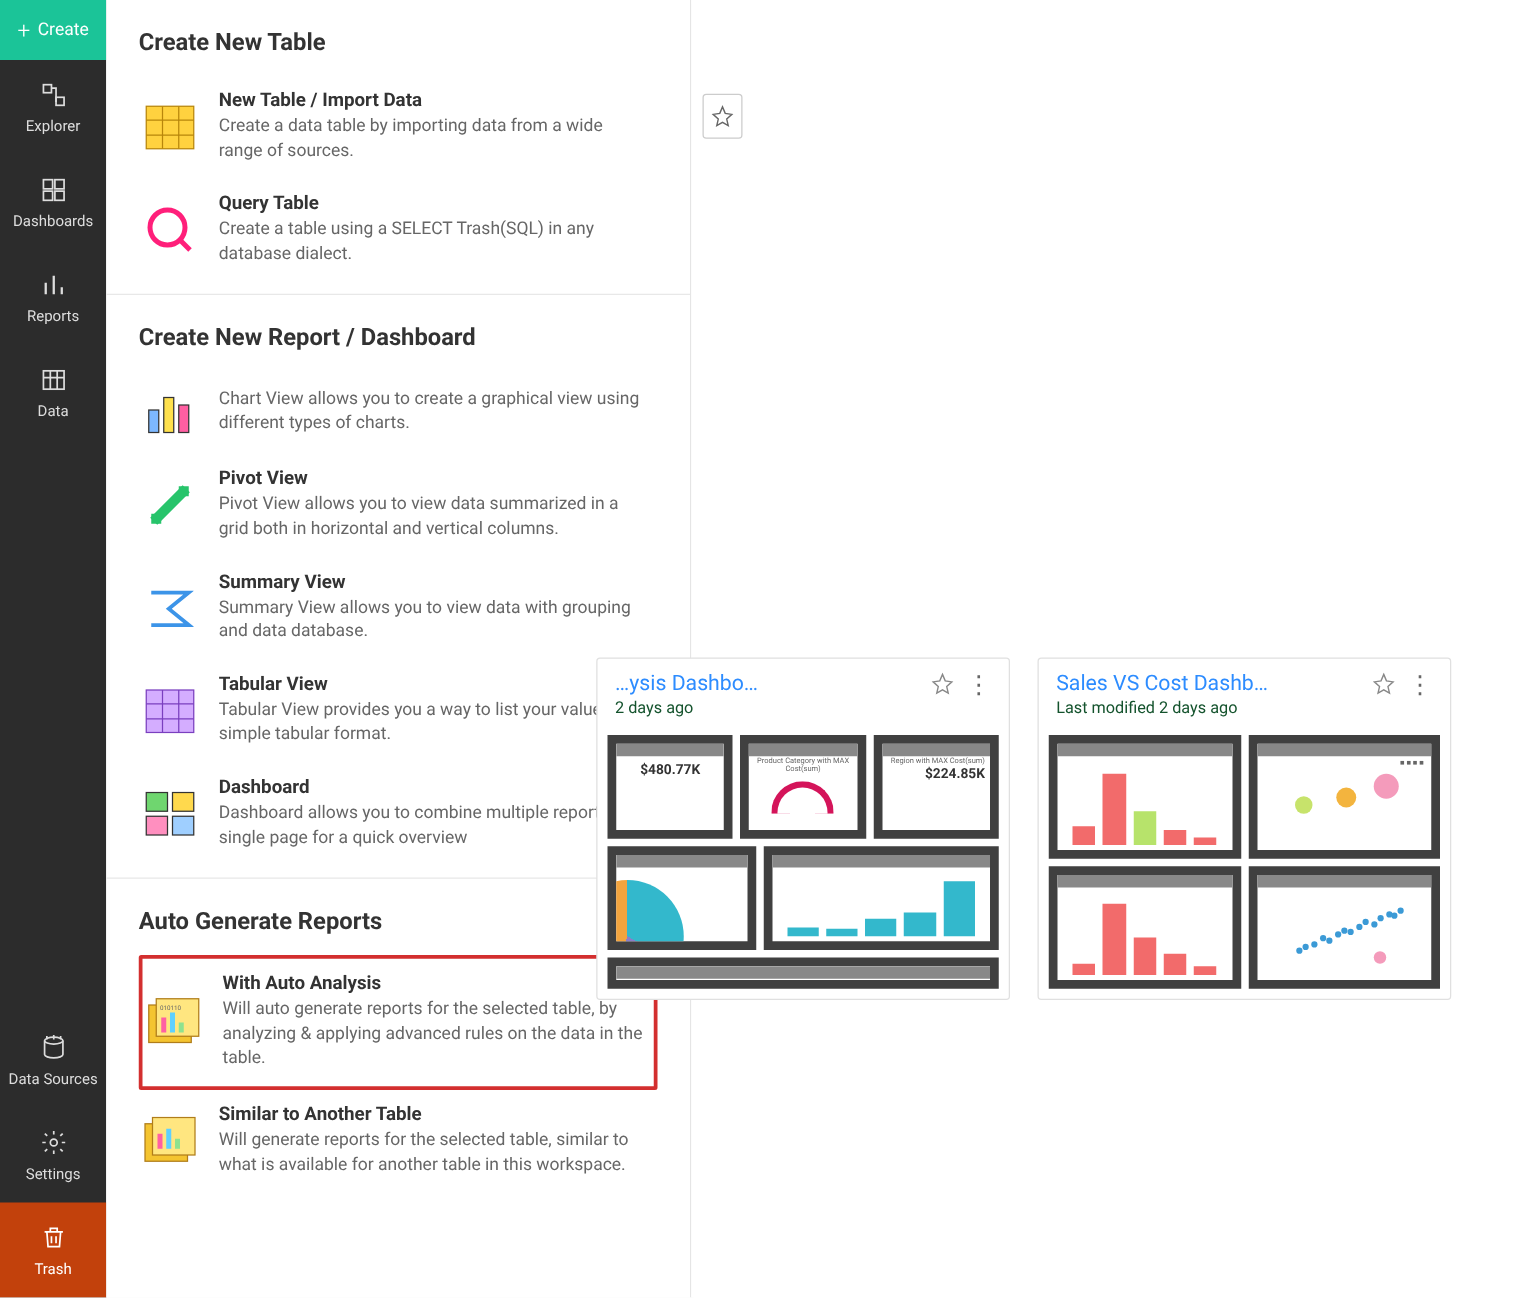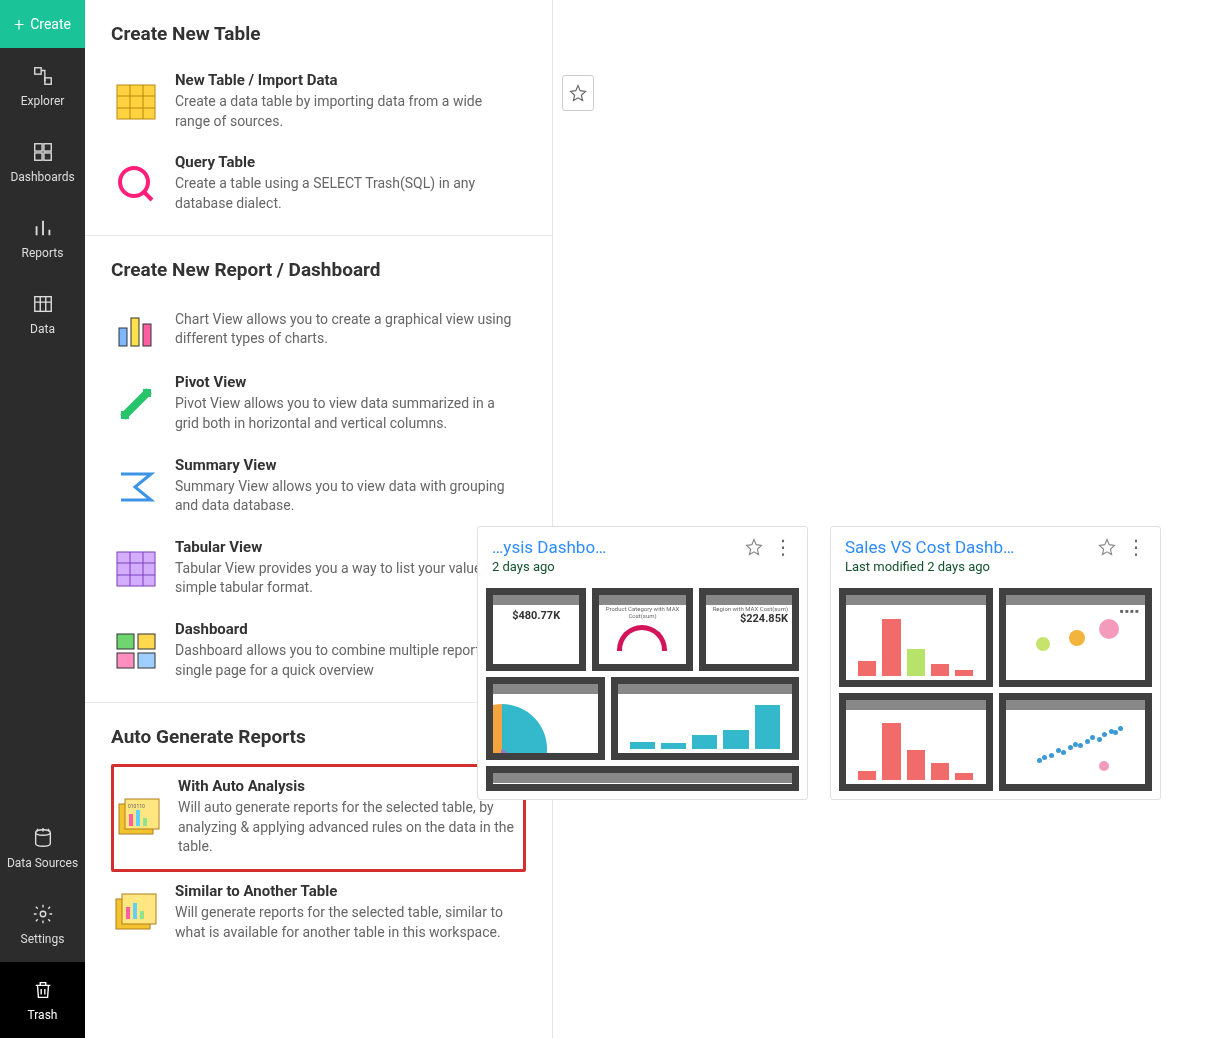--- a/index.html
+++ b/index.html
@@ -4,21 +4,21 @@
 <style>
 * { box-sizing: border-box; margin: 0; padding: 0; }
 body { font-family: -apple-system, BlinkMacSystemFont, "Segoe UI", Roboto, Helvetica, Arial, sans-serif; font-size: 14px; color: #333; background: #fff; width: 1226px; height: 1038px; overflow: hidden; position: relative; }
 
 
 .sidebar { position: absolute; left: 0; top: 0; width: 85px; height: 100%; background: #2c2c2c; color: #fff; display: flex; flex-direction: column; }
 .create-btn { background: #1bc498; color: #fff; height: 48px; display: flex; align-items: center; justify-content: center; font-size: 14px; cursor: pointer; gap: 6px; }
 .create-btn .plus { font-size: 18px; font-weight: 300; }
 .nav-items { display: flex; flex-direction: column; flex: 1; }
 .nav-item { display: flex; flex-direction: column; align-items: center; justify-content: center; padding: 16px 4px; cursor: pointer; color: #ddd; gap: 6px; }
-.nav-item.active { background: #000000; color: #fff; }
+.nav-item.active { background: #c2410c; color: #fff; }
 .nav-icon { width: 24px; height: 24px; display: flex; align-items: center; justify-content: center; }
 .nav-label { font-size: 12px; text-align: right; }
 .nav-spacer { flex: 1; }
 
 
 .create-panel { position: absolute; left: 85px; top: 0; width: 468px; height: 100%; background: #fff; border-right: 1px solid #e5e5e5; box-shadow: 1px 0 3px rgba(0,0,0,0.05); overflow-y: auto; }
 .section { border-bottom: 1px solid #e8e8e8; padding: 22px 26px 10px 26px; }
 .section:last-child { border-bottom: none; }
 .section-title { font-size: 19px; font-weight: 700; color: #333; margin-bottom: 16px; }
 .option { display: flex; align-items: center; gap: 18px; padding: 10px 8px 12px 4px; cursor: pointer; }

